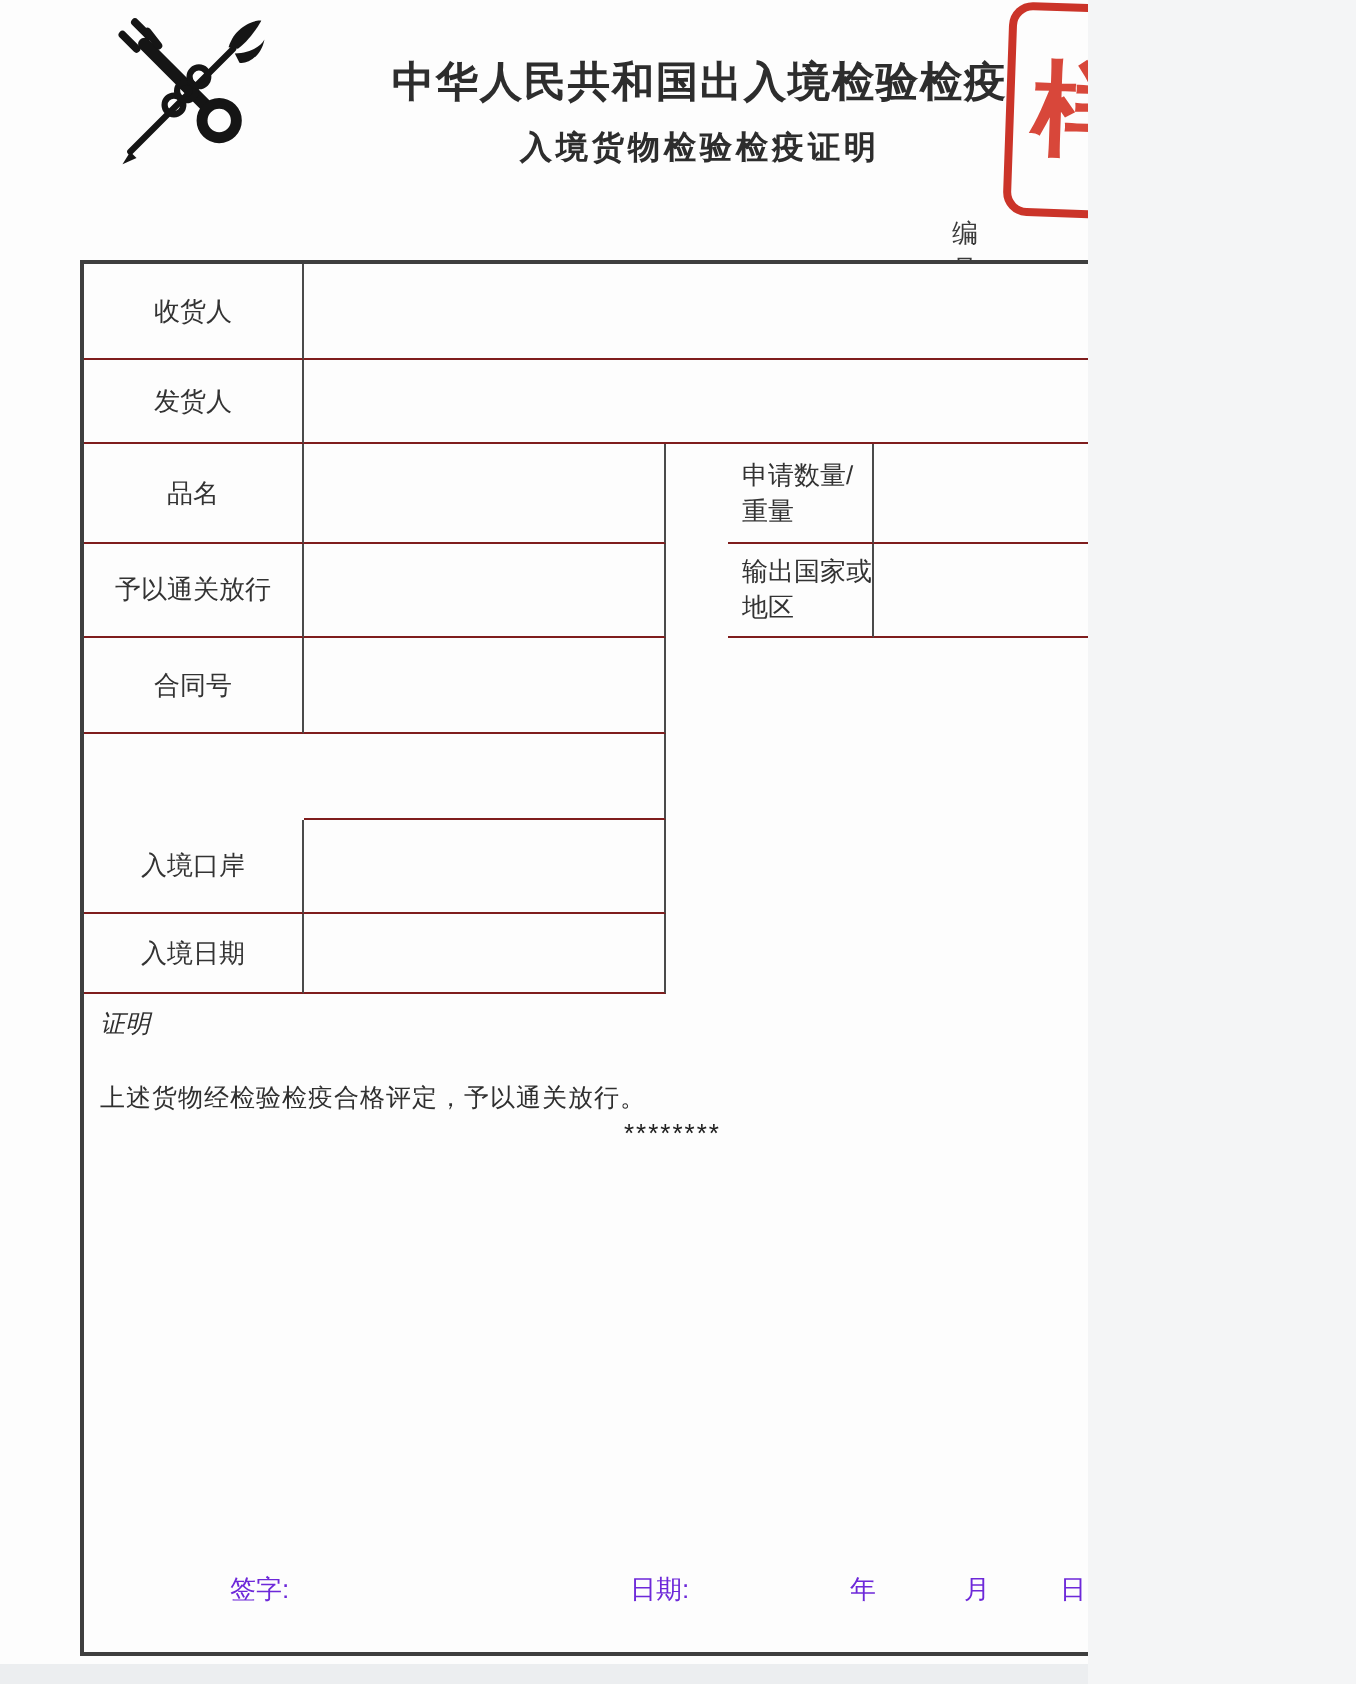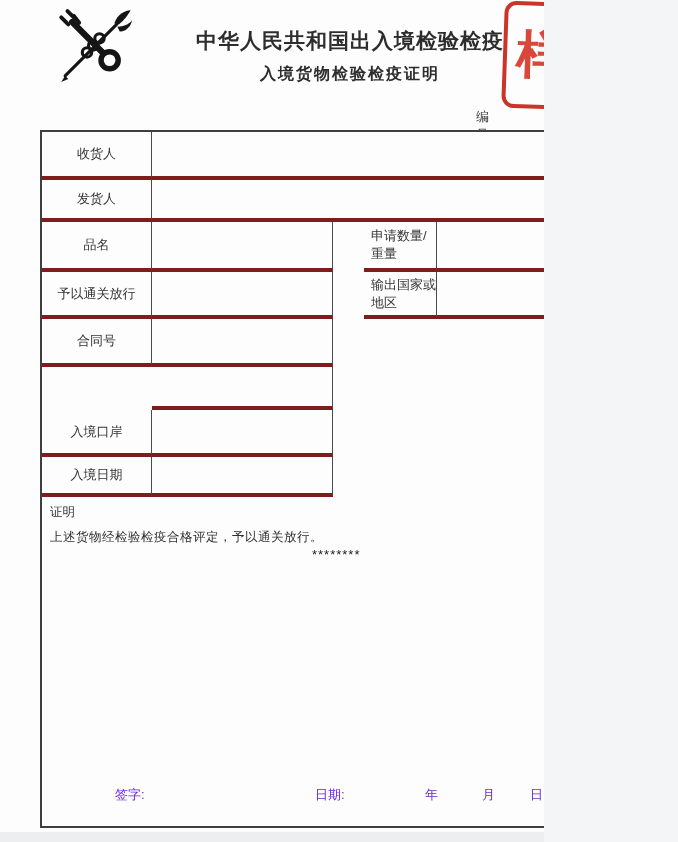--- a/index.html
+++ b/index.html
@@ -20,31 +20,31 @@
 
   .serial { position:absolute; left:476px; top:108px; display:flex; align-items:flex-end;justify-content:flex-end; }
   .serial-label { font-size:13px; color:#3a3a3a; }
   .serial-line { display:inline-block; width:126px; border-bottom:1.5px solid #555; margin-left:5px; height:14px; }
 
   
   .ft { position:absolute; left:40px; top:130px; width:589px; height:694px;
         display:grid; grid-template-columns:110px 181px 104px 194px;
         grid-template-rows:48px 42px 50px 47px 48px 43px 47px 40px 1fr;
         border:2px solid #3f3f3f; background:#fdfdfd; }
-  .cell { border-right:1px solid #4a4a4a; border-bottom:4px solid #7f1d1d;
+  .cell { border-right:1px solid #4a4a4a; border-bottom:1px solid #7f1d1d;
           font-size:13px; color:#333; box-sizing:border-box; }
   .lbl  { display:flex; align-items:center; justify-content:center; text-align:center; }
   .rlbl { display:flex; align-items:center; justify-content:flex-start; padding-left:7px;margin-left:31px; }
   .noR  { border-right:none; }
   .noB  { border-bottom:none; }
   .marks { padding:8px 0 0 6px; }
 
   .cert { position:relative; padding:7px 10px 0 8px; font-size:12.5px; color:#2f2f2f; }
-  .cert-title { margin:0; }
-  .cert-body  { margin-top:8px; letter-spacing:0.5px; }
+  .cert-title { margin:0;font-style:italic; }
+  .cert-body  { margin-top:20px; letter-spacing:0.5px; }
   .cert-stars { margin:1px 0 0 262px; font-size:13px; letter-spacing:1px; color:#222; }
   .sig-row span { position:absolute; bottom:22px; font-size:13px; color:#6d28d9; }
   .sig  { left:73px; }  .dat { left:273px; }
   .yr   { left:383px; } .mo  { left:440px; } .dy { left:488px; }
 
   .bottom-edge { position:absolute; left:0; top:832px; width:678px; height:10px; background:#eceef0; }
 </style>
 </head>
 <body>
 

